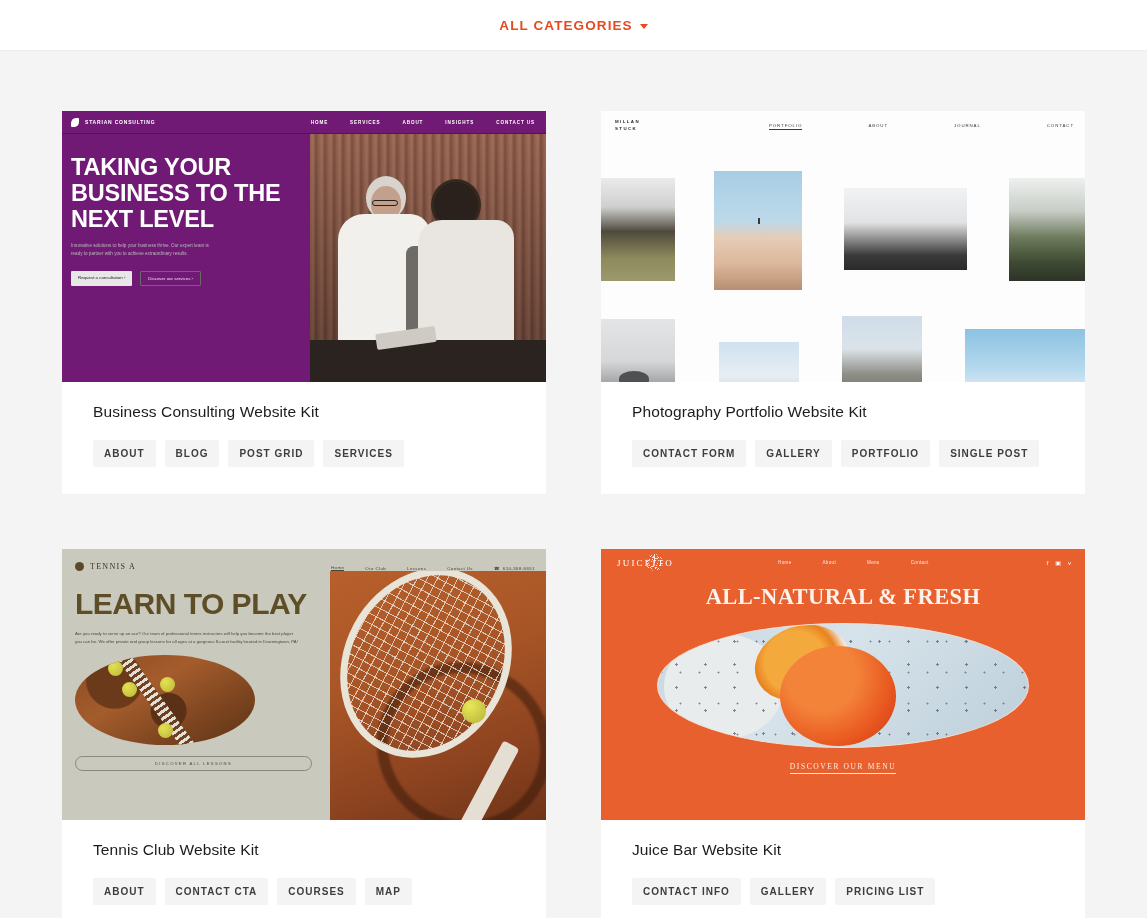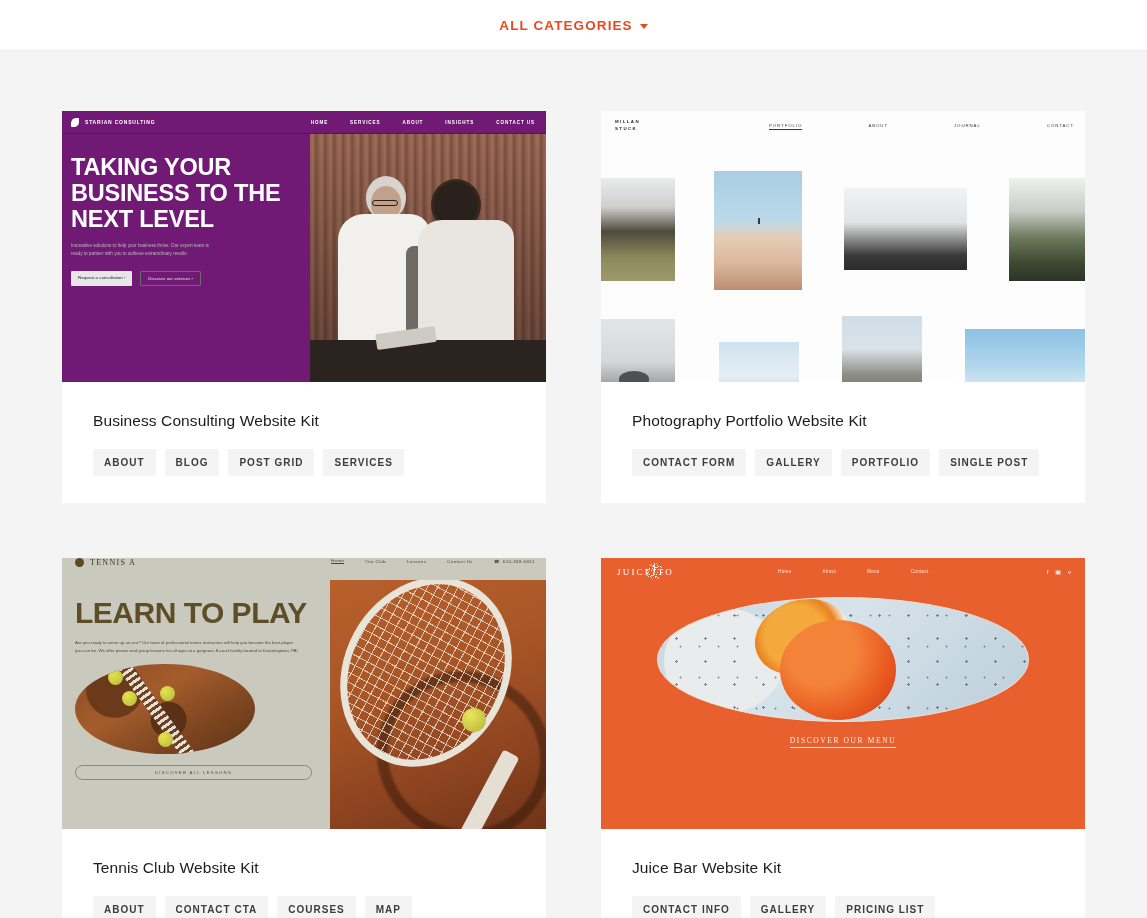--- a/index.html
+++ b/index.html
@@ -33,21 +33,21 @@
   .grid {
     padding: 60px 0 0 0;
     display: grid;
     grid-template-columns: 484px 484px;
     column-gap: 55px;
     row-gap: 55px;
     justify-content: center;
   }
   .card { background: #ffffff; }
   .preview { width: 484px; height: 271px; overflow: hidden; position: relative; }
-  .card-body { padding: 30px 31px 27px 31px; }
+  .card-body { padding: 21px 31px 27px 31px; }
   .card-title { font-size: 15.5px; color: #1c1c1c; font-weight: 400; letter-spacing: .1px; }
   .tags { display: flex; gap: 9px; margin-top: 19px; flex-wrap: wrap; }
   .tag {
     background: #f4f4f4; color: #3d3d3d;
     font-size: 10px; font-weight: 700; letter-spacing: 1px;
     padding: 8px 11px; border-radius: 2px; cursor: pointer;
   }
 
   
   .c1 { background: #701a75; width: 100%; height: 100%; position: relative; }
@@ -147,21 +147,21 @@
   .ph8 { left: 364px; top: 188px; width: 132px; height: 84px;
          background: linear-gradient(180deg,#8cc2e2 0%,#b5d9ee 48%,#d9e9f2 70%,#cfe0ea 100%); }
   .ph5::after { content:""; position:absolute; left:18px; top:52px; width:30px; height:16px;
                 background:#4e5153; border-radius:50% 50% 42% 42%; }
   .ph7::after { content:""; position:absolute; left:8px; bottom:0; width:64px; height:34px;
                 background:#7b7e6d; clip-path: polygon(0 100%,34% 16%,64% 40%,100% 100%); }
   .ph2::after { content:""; position:absolute; left:44px; top:47px; width:2px; height:6px; background:#3b3a38; }
 
   
   .c3 { background: #c9c9bd; width: 100%; height: 100%; position: relative; }
-  .c3-nav { height: 22px; display: flex; align-items: flex-start; padding: 0 11px 0 13px; gap: 47px; }
+  .c3-nav { height: 22px; display: flex; align-items: flex-end; padding: 0 11px 0 13px; gap: 47px; }
   .c3-logo { display: flex; align-items: center; gap: 6px; }
   .c3-dot { width: 9px; height: 9px; border-radius: 50%; background: #5e4a22; }
   .c3-logo-t { font-family: "Liberation Serif", serif; font-size: 8px; letter-spacing: 1.3px; color: #3f3520; }
   .c3-links { margin-left: auto; display: flex; gap: 21px; align-items: center; }
   .c3-links span { font-size: 4.4px; letter-spacing: .4px; color: #4a4334; }
   .c3-links span.act { border-bottom: .6px solid #4a4334; }
   .c3-phone { display: flex; align-items: center; gap: 3px; }
   .c3-phone-ico { font-size: 4.4px; color: #4a4334; }
   .c3-hero { display: flex; height: 249px; gap: 16px; }
   .c3-left { width: 252px; padding: 17px 0 0 13px; }
@@ -444,20 +444,21 @@
             <span>Menu</span>
             <span>Contact</span>
           </div>
           <div class="c4-social">
             <span>f</span>
             <span>▣</span>
             <span>ᴠ</span>
           </div>
         </div>
         <div class="c4-h1">
+          <div>ALL-NATURAL &amp; FRESH</div>
         </div>
         <div class="c4-oval">
           <span class="c4-bowl"></span>
           <span class="c4-speck"></span>
           <span class="c4-half"></span>
           <span class="c4-orange"></span>
         </div>
         <div class="c4-cta">DISCOVER OUR MENU</div>
       </div>
     </div>

